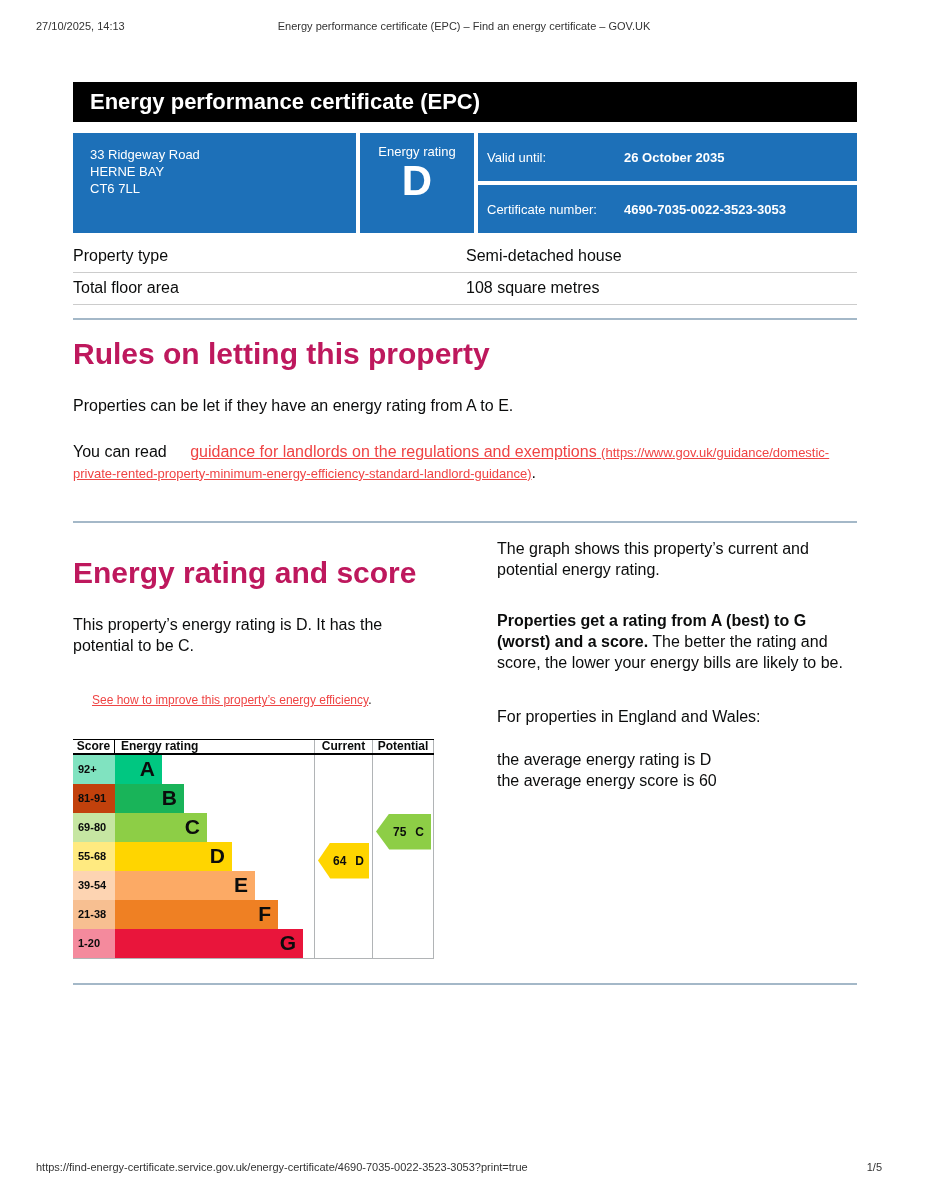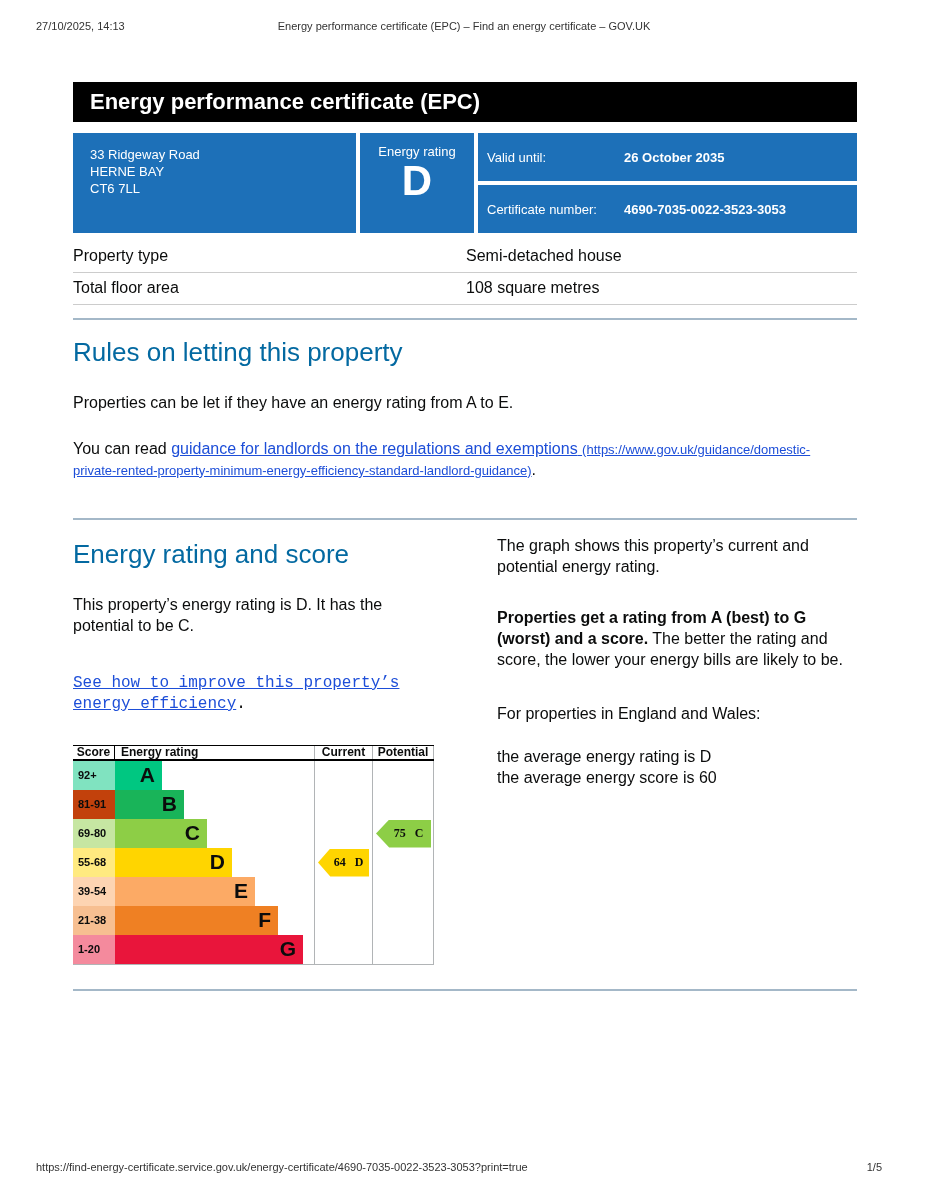--- a/index.html
+++ b/index.html
@@ -36,56 +36,56 @@
 
   .prop-table { margin-top:8px; }
   .prop-row { display:flex; border-bottom:1px solid #ccc; padding:6px 0 7px 0; font-size:16px; }
   .prop-row .prop-label { width:393px; }
 
   .rule { border:none; height:2px; background:#a4b8c8; margin:0; }
   .rule-1 { margin-top:13px; }
   .rule-2 { margin-top:38px; }
   .rule-3 { margin-top:24px; }
 
-  h2.section-heading { font-size:26px; font-weight:normal; color:#0369a1; }
+  h2.section-heading { font-size:30px; font-weight:bold; color:#be185d; }
   .letting h2 { margin-top:17px; }
   .letting p { font-size:16px; line-height:1.3; margin-top:25px; max-width:760px; }
-  a.gov-link { color:#1d4ed8; text-decoration:underline; }
+  a.gov-link { color:#ef4444; text-decoration:underline;margin-left:19px; }
   .link-url { font-size:13px; }
 
   .two-col { display:flex; margin-top:16px; }
   .col-left { width:361px; }
   .col-right { width:360px; margin-left:63px; font-size:16px; line-height:1.3; }
-  .col-left h2 { margin-top:3px; }
+  .col-left h2 { margin-top:17px; }
   .col-left .intro { font-size:16px; line-height:1.3; margin-top:25px; }
-  .col-left .improve { font-size:16px; line-height:1.3; margin-top:36px;font-family:Liberation Mono, monospace; }
+  .col-left .improve { font-size:12px; line-height:1.3; margin-top:36px; }
   .col-right .rc-p2 { margin-top:30px; }
   .col-right .rc-p3 { margin-top:34px; }
   .col-right .rc-p4 { margin-top:22px; }
 
   
   .epc-chart { position:relative; width:361px; margin-top:30px; }
   .epc-header { display:flex; height:16px; border-top:1px solid #000; border-bottom:2px solid #000;
     font-size:12px; font-weight:bold; line-height:13px; }
   .eh-score { width:42px; text-align:center; border-right:1px solid #000; }
   .eh-rating { width:199px; padding-left:6px; }
   .eh-current { width:58px; text-align:center; border-left:1px solid #b1b4b6; }
   .eh-potential { width:62px; text-align:center; border-left:1px solid #b1b4b6; border-right:1px solid #b1b4b6; }
   .epc-rows { border-bottom:1px solid #b1b4b6; }
   .epc-row { display:flex; height:29px; }
   .epc-score { width:42px; font-size:11px; font-weight:bold; line-height:29px; padding-left:5px; }
   .epc-barcell { width:199px; }
   .epc-bar { height:29px; display:flex; align-items:center; justify-content:flex-end;
     padding-right:7px; font-size:21px; font-weight:bold; color:#0b0c0c; }
   .epc-cur { width:58px; border-left:1px solid #b1b4b6; height:29px; }
   .epc-pot { width:62px; border-left:1px solid #b1b4b6; border-right:1px solid #b1b4b6; height:29px; }
-  .epc-arrow { position:absolute; height:28px;
+  .epc-arrow { position:absolute; height:36px;
     clip-path:polygon(0 50%, 24% 0, 100% 0, 100% 100%, 24% 100%);
     display:flex; align-items:center; justify-content:center; gap:9px;
-    font-size:12px; font-weight:bold; color:#0b0c0c; padding-left:10px;font-family:Liberation Serif, serif; }
+    font-size:12px; font-weight:bold; color:#0b0c0c; padding-left:10px; }
   .epc-arrow-current { left:245px; width:51px; }
   .epc-arrow-potential { left:303px; width:55px; }
 </style>
 </head>
 <body>
 
 <div class="print-header">
   <span class="ph-date">27/10/2025, 14:13</span>
   <span class="ph-title">Energy performance certificate (EPC) – Find an energy certificate – GOV.UK</span>
 </div>

